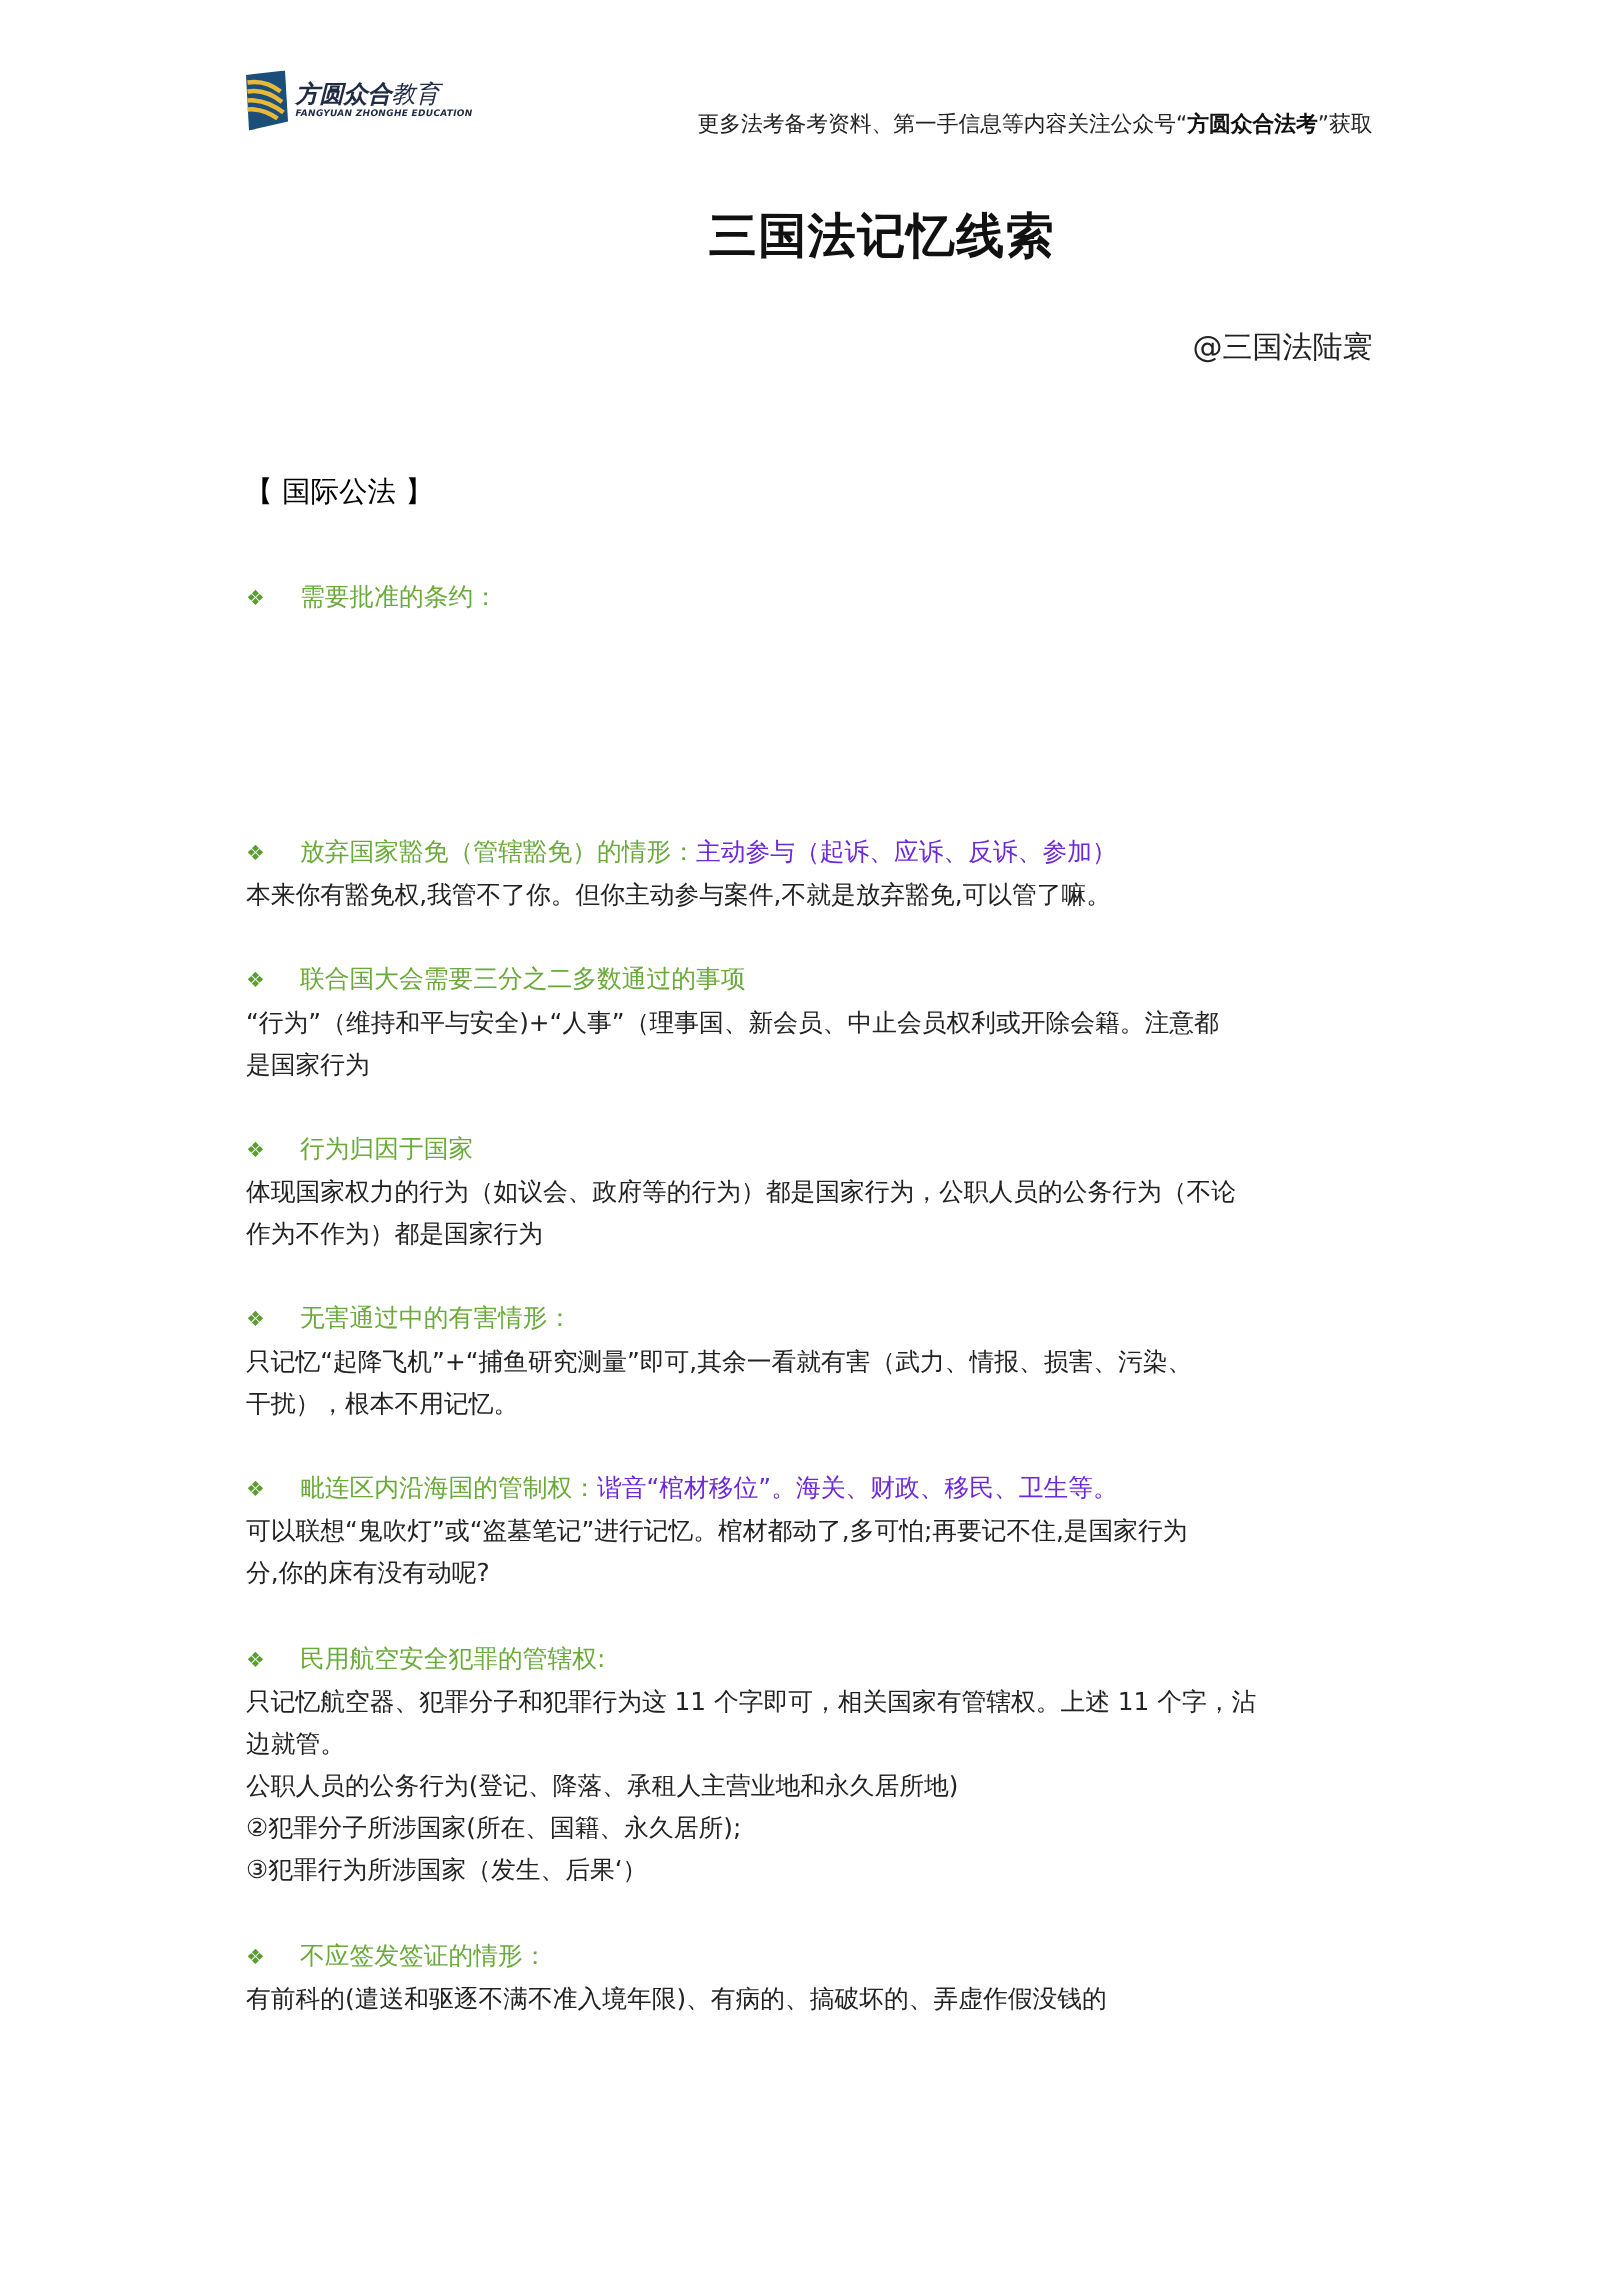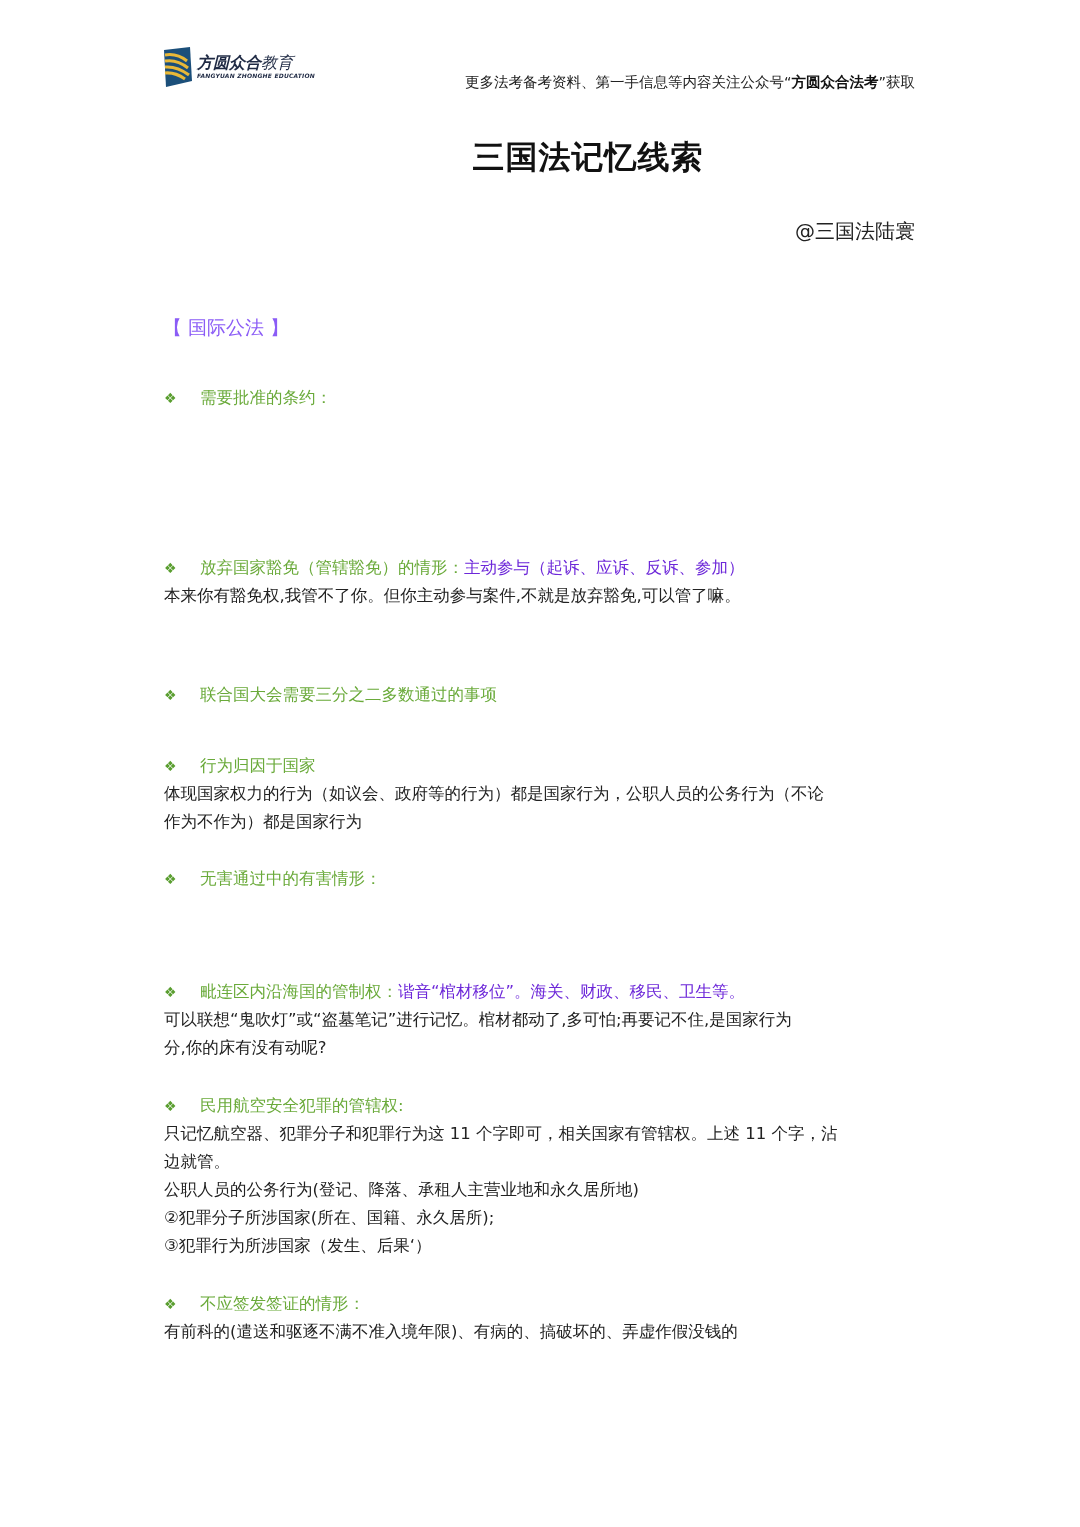--- a/index.html
+++ b/index.html
@@ -86,21 +86,21 @@
       right: 165px;
       top: 218px;
       font-size: 20px;
       color: #222;
     }
     .section-head {
       position: absolute;
       left: 163px;
       top: 315px;
       font-size: 19px;
-      color: #8b5cf6;
+      color: #000000;
       font-weight: normal;
     }
     .content {
       position: absolute;
       left: 164px;
       top: 0;
       width: 752px;
     }
     .block {
       position: absolute;
@@ -175,39 +175,47 @@
 
     <div class="block" style="top:554px;">
       <div class="subhead">
         <span class="bullet">❖</span><span>放弃国家豁免（管辖豁免）的情形：</span><span class="rest">主动参与（起诉、应诉、反诉、参加）</span>
       </div>
       <div class="para">
         <div class="line">本来你有豁免权,我管不了你。但你主动参与案件,不就是放弃豁免,可以管了嘛。</div>
       </div>
     </div>
 
-    <div class="block" style="top:639px;margin-top:42px;">
+    <div class="block" style="top:639px;">
       <div class="subhead">
         <span class="bullet">❖</span><span>联合国大会需要三分之二多数通过的事项</span><span class="rest"></span>
+      </div>
+      <div class="para">
+        <div class="line">“行为”（维持和平与安全)+“人事”（理事国、新会员、中止会员权利或开除会籍。注意都</div>
+        <div class="line">是国家行为</div>
       </div>
     </div>
 
     <div class="block" style="top:752px;">
       <div class="subhead">
         <span class="bullet">❖</span><span>行为归因于国家</span><span class="rest"></span>
       </div>
       <div class="para">
         <div class="line">体现国家权力的行为（如议会、政府等的行为）都是国家行为，公职人员的公务行为（不论</div>
         <div class="line">作为不作为）都是国家行为</div>
       </div>
     </div>
 
     <div class="block" style="top:865px;">
       <div class="subhead">
         <span class="bullet">❖</span><span>无害通过中的有害情形：</span><span class="rest"></span>
+      </div>
+      <div class="para">
+        <div class="line">只记忆“起降飞机”+“捕鱼研究测量”即可,其余一看就有害（武力、情报、损害、污染、</div>
+        <div class="line">干扰），根本不用记忆。</div>
       </div>
     </div>
 
     <div class="block" style="top:978px;">
       <div class="subhead">
         <span class="bullet">❖</span><span>毗连区内沿海国的管制权：</span><span class="rest">谐音“棺材移位”。海关、财政、移民、卫生等。</span>
       </div>
       <div class="para">
         <div class="line">可以联想“鬼吹灯”或“盗墓笔记”进行记忆。棺材都动了,多可怕;再要记不住,是国家行为</div>
         <div class="line">分,你的床有没有动呢?</div>

